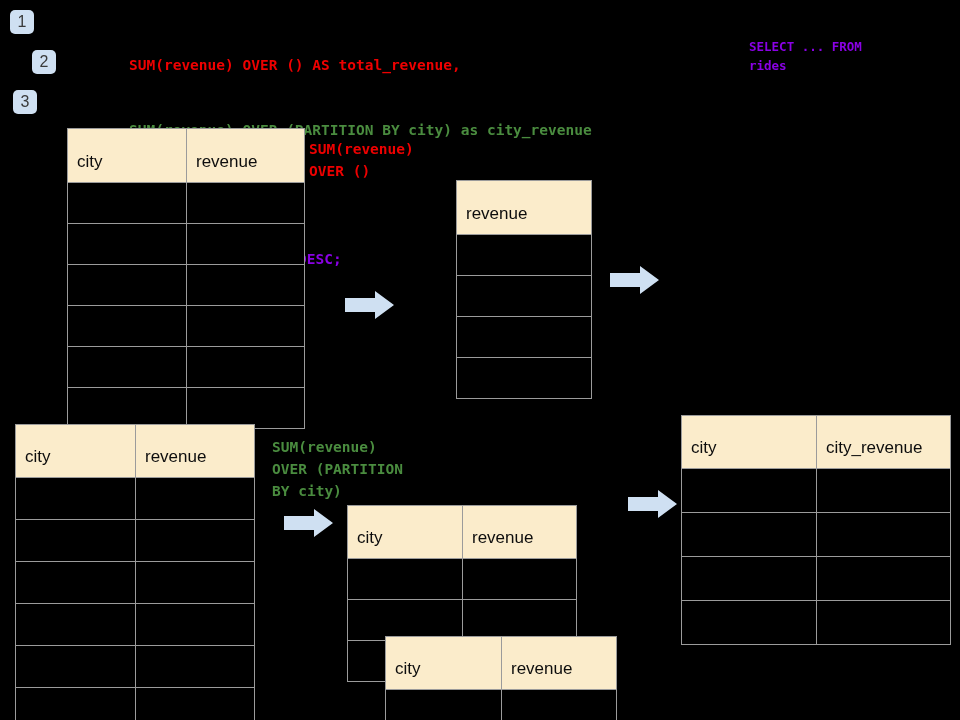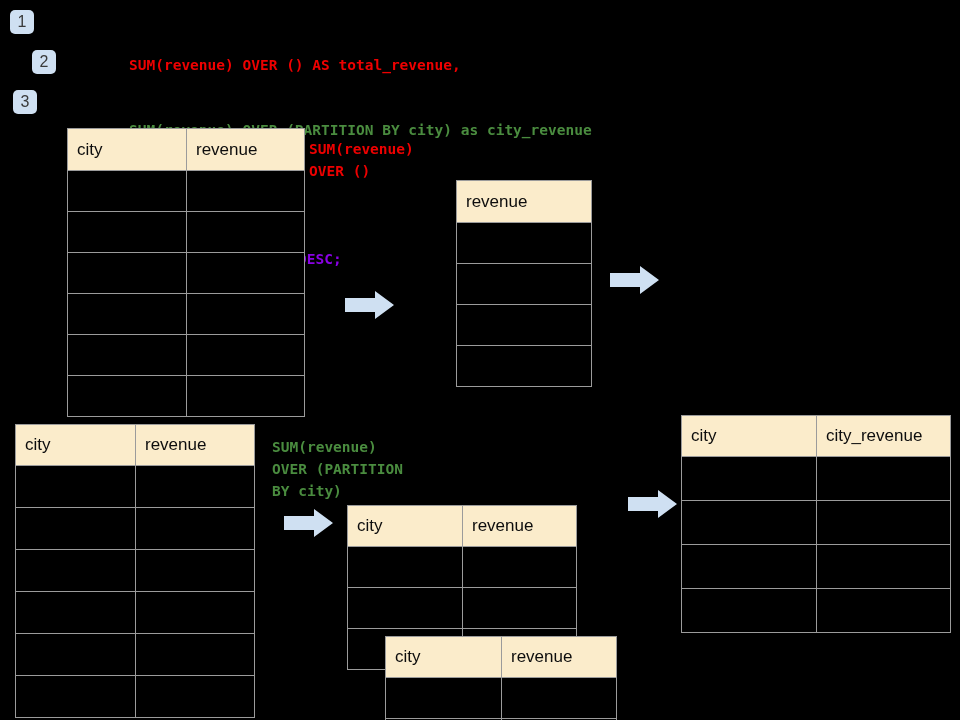--- a/index.html
+++ b/index.html
@@ -74,21 +74,21 @@
     border: 1px solid #9b9b9b;
     padding: 0;
     background: #000000;
   }
   .tbl td.hdr {
     background: #fbeccb;
     color: #0d0d0d;
     font-family: "Liberation Sans", sans-serif;
     font-size: 17px;
     text-align: left;
-    padding: 0 0 0 9px;
+    padding: 12px 0 0 9px;
     vertical-align: middle;
     white-space: nowrap;
     border-color: #9b9b9b;
   }
 
   
   .arrow {
     position: absolute;
   }
 </style>
@@ -101,20 +101,22 @@
   <div class="badge" style="left:32px; top:50px;">2</div>
   <div class="badge" style="left:13px; top:90px;">3</div>
 
   <div class="sql" style="left:84px; top:12px;">
     <div class="sql-line" style="color:#ee0000; padding-left:45px;">SUM(revenue) OVER () AS total_revenue,</div>
     <div class="sql-line" style="color:#4a8c3f; padding-left:45px;">SUM(revenue) OVER (PARTITION BY city) as city_revenue</div>
     <div class="sql-line" style="color:#8a00e6; padding-left:22px;">FROM rides</div>
     <div class="sql-line" style="color:#8a00e6; padding-left:22px;">ORDER by city_revenue DESC;</div>
   </div>
 
+  <div class="annot-small" style="left:749px; top:37px; color:#8a00e6;">SELECT ... FROM
+rides</div>
 
   <div class="annot" style="left:309px; top:138px; color:#ee0000;">SUM(revenue)
 OVER ()</div>
 
   <div class="annot" style="left:272px; top:436px; color:#4a8c3f;">SUM(revenue)
 OVER (PARTITION
 BY city)</div>
 
   <table class="tbl" style="left:67px; top:128px; width:237px;">
     <colgroup>

